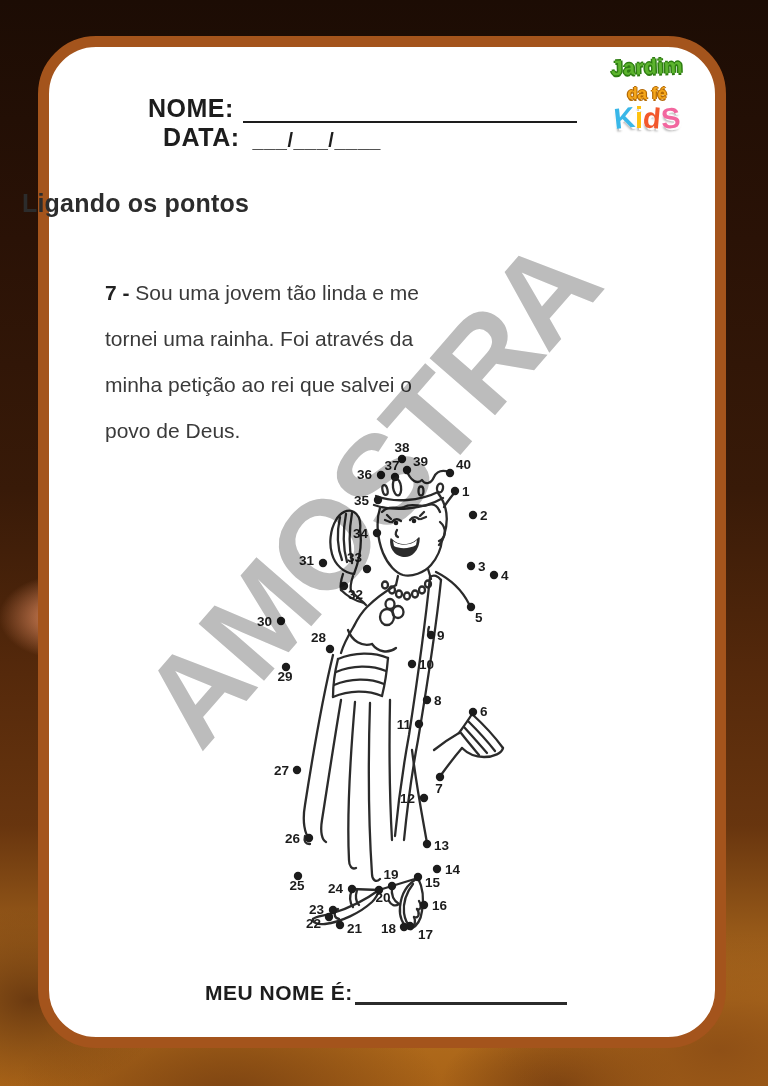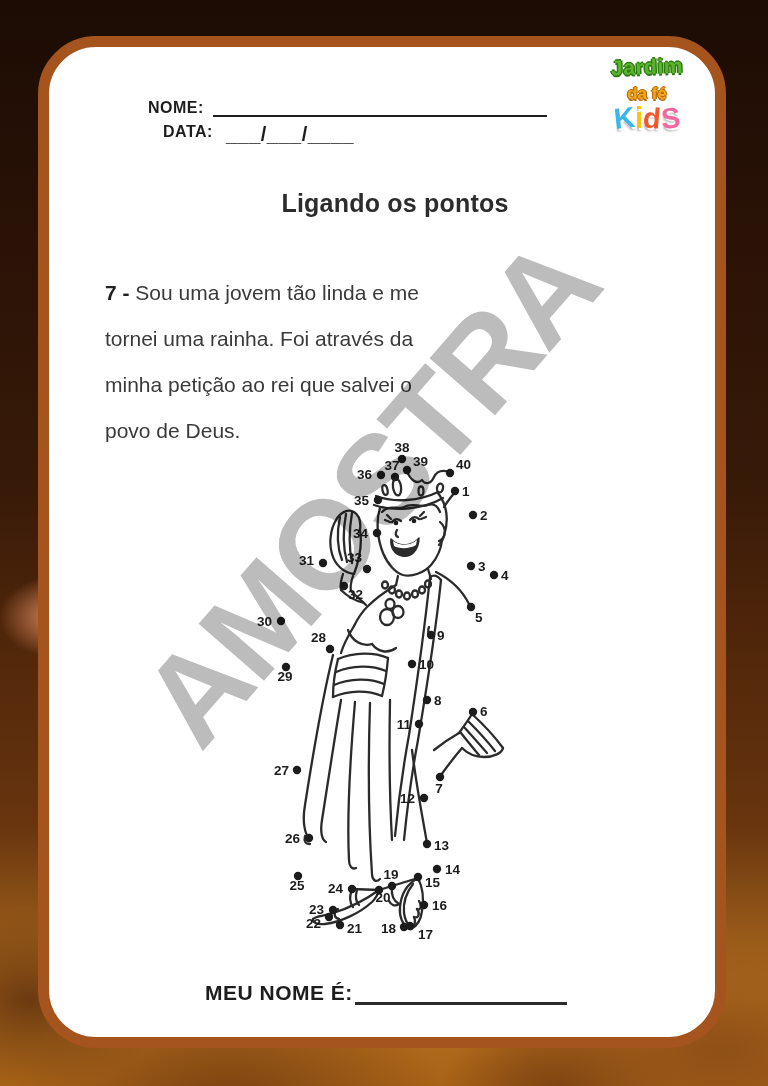--- a/index.html
+++ b/index.html
@@ -23,26 +23,26 @@
   .logo{position:absolute;left:584px;top:56px;width:126px;text-align:center;font-weight:bold;line-height:1;}
   .logo .l1{font-size:21px;letter-spacing:.5px;color:#5cb42e;
     text-shadow:-1.5px 0 #2e7d12,1.5px 0 #2e7d12,0 -1.5px #2e7d12,0 2px #2e7d12;transform:rotate(-2deg);display:block;}
   .logo .l2{font-size:17px;color:#f6a81c;margin-top:8px;
     text-shadow:-1.2px 0 #b46a06,1.2px 0 #b46a06,0 -1.2px #b46a06,0 1.5px #b46a06;display:block;}
   .logo .l3{display:block;font-size:29px;margin-top:2px;letter-spacing:0px;}
   .logo .l3 span{display:inline-block;text-shadow:2px 2px 0 rgba(255,255,255,.95),-1px -1px 0 rgba(255,255,255,.9),0 3px 2px rgba(0,0,0,.25);}
   
   .name-row{position:absolute;left:148px;top:94px;display:flex;align-items:flex-end;}
   .name-row .lbl, .date-row .lbl, .foot-row .lbl{
-    font-weight:bold;font-size:16px;color:#1d1d1d;letter-spacing:.5px;white-space:nowrap;}
+    font-weight:bold;font-size:25px;color:#1d1d1d;letter-spacing:.5px;white-space:nowrap;}
   .name-row .line{width:334px;height:21px;border-bottom:2.5px solid #1d1d1d;margin-left:9px;}
-  .date-row{position:absolute;left:163px;top:123px;display:flex;align-items:flex-start;}
+  .date-row{position:absolute;left:163px;top:123px;display:flex;align-items:flex-end;}
   .date-row .blanks{font-weight:bold;font-size:20px;color:#1d1d1d;margin-left:13px;letter-spacing:.5px;}
   
-  .title{position:absolute;left:0;top:189px;width:100%;text-align:center;text-indent:22px;
+  .title{position:absolute;left:0;top:189px;width:100%;text-indent:22px;
     font-size:25px;font-weight:bold;color:#2c2c2c;letter-spacing:.2px;}
   
   .para{position:absolute;left:105px;top:270px;width:352px;font-size:21px;line-height:46px;color:#3a3a3a;}
   .para b{color:#222;}
   
   .puzzle{position:absolute;left:0;top:0;width:768px;height:1086px;pointer-events:none;}
   .puzzle path, .puzzle ellipse.j{fill:none;stroke:#2b2b2b;stroke-width:2.3;stroke-linecap:round;stroke-linejoin:round;}
   .puzzle .dot{fill:#1c1c1c;stroke:none;}
   .puzzle .num{font-family:"Liberation Sans",sans-serif;font-size:13.5px;font-weight:bold;fill:#1c1c1c;}
   

